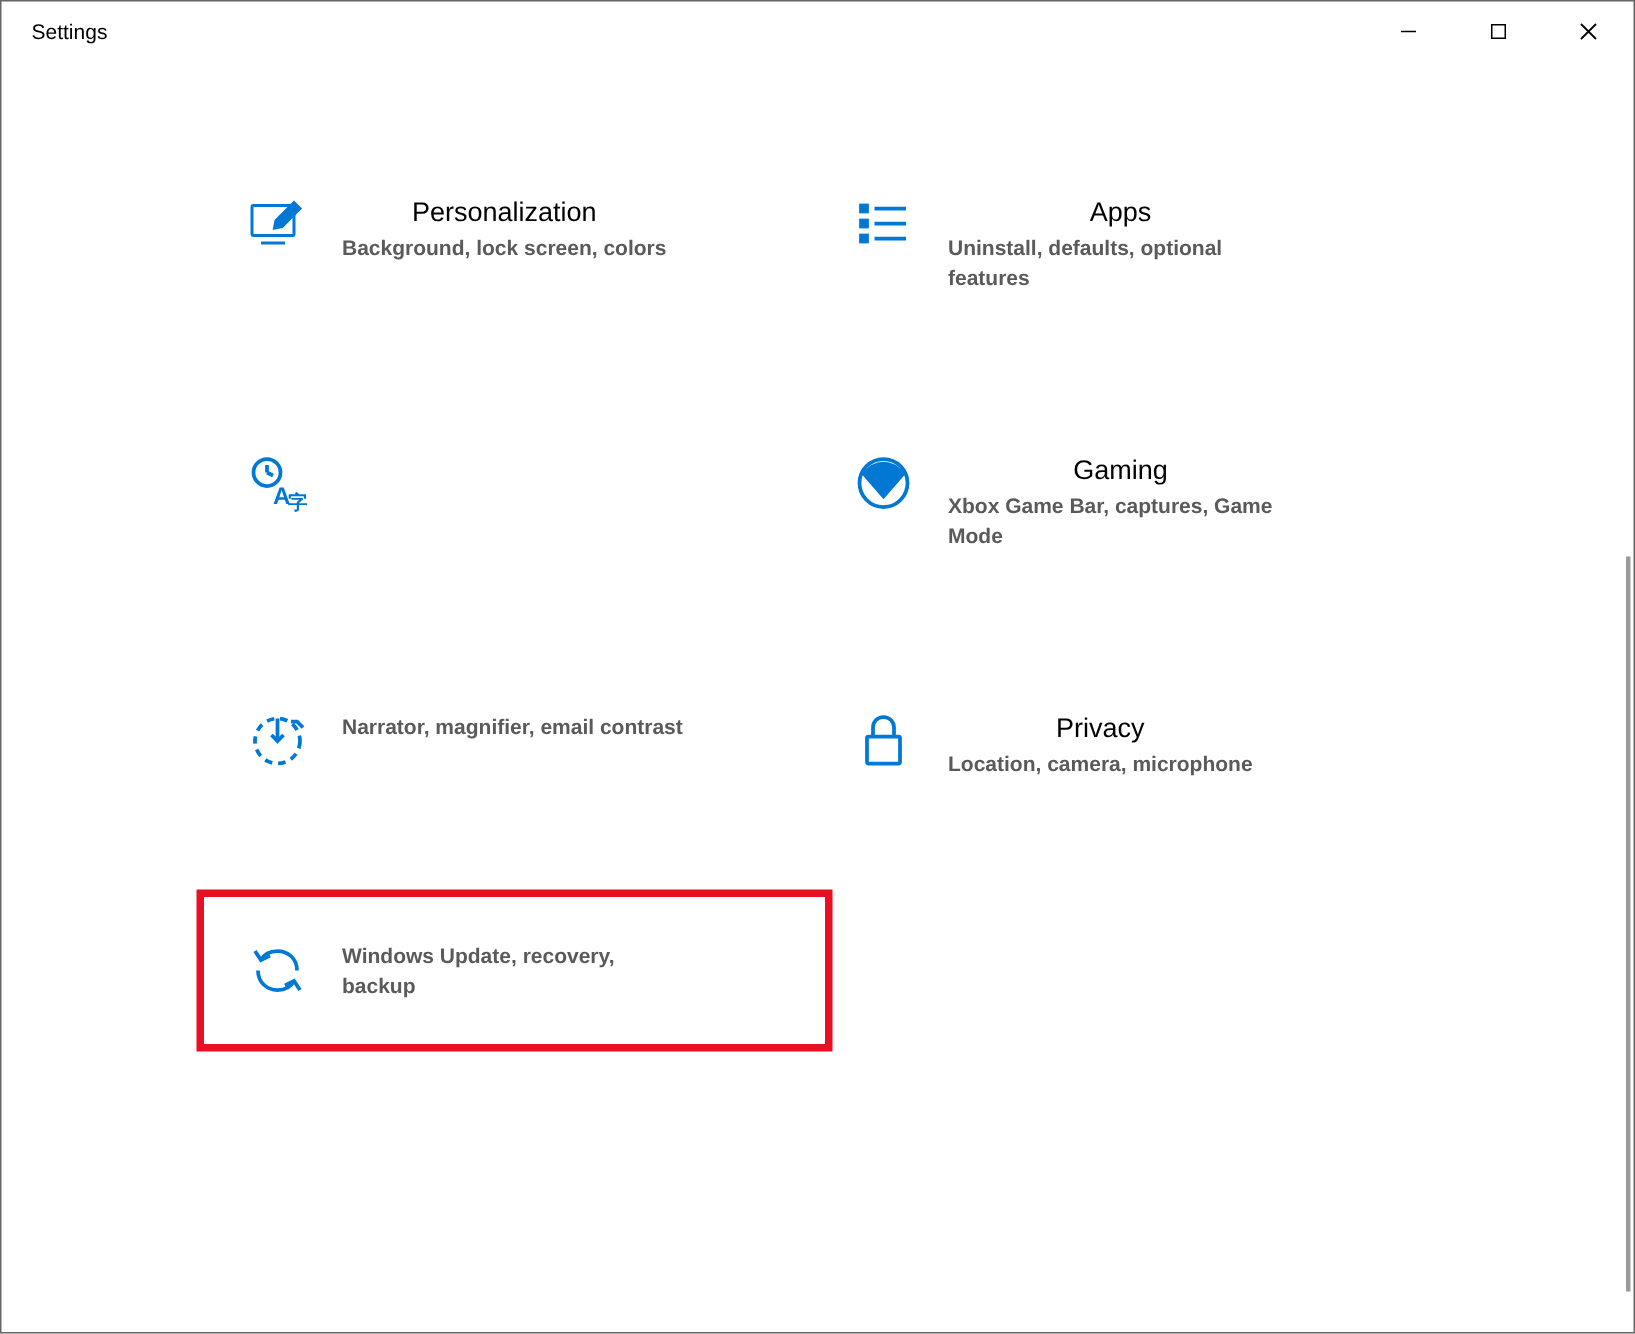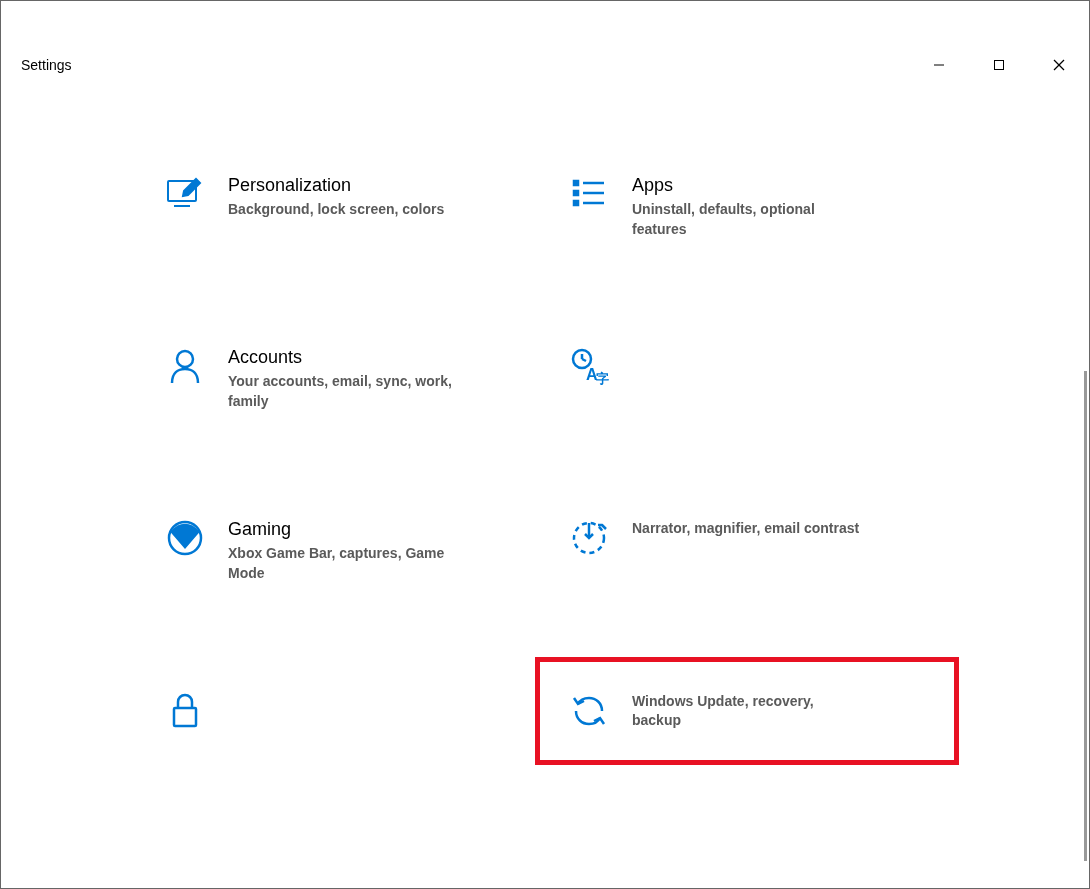--- a/index.html
+++ b/index.html
@@ -15,21 +15,20 @@
       border: 1px solid #666;
       position: relative;
       overflow: hidden;
     }
     .titlebar {
       height: 40px;
       display: flex;
       align-items: center;
       justify-content: space-between;
       padding-left: 20px;
-      margin-top: 44px;
     }
     .title {
       font-size: 14px;
       color: #000;
     }
     .window-controls {
       display: flex;
     }
     .window-control {
       width: 60px;
@@ -75,20 +74,21 @@
     .category-text {
       display: flex;
       flex-direction: column;
       gap: 4px;
       padding-top: 2px;
     }
     .category-title {
       font-size: 18px;
       color: #000;
       font-weight: 400;
+      text-align: center;
     }
     .category-desc {
       font-size: 14px;
       color: #5a5a5a;
       line-height: 1.4;
       max-width: 230px;
       font-weight: bold;
     }
     .highlighted {
       outline: 5px solid #e81123;
@@ -156,32 +156,20 @@
           <line x1="15" y1="20" x2="36" y2="20"></line>
           <line x1="15" y1="30" x2="36" y2="30"></line>
         </svg>
       </div>
       <div class="category-text">
         <div class="category-title">Apps</div>
         <div class="category-desc">Uninstall, defaults, optional features</div>
       </div>
     </div>
 
-    <div class="category">
-      <div class="category-icon">
-        <svg viewBox="0 0 42 42" fill="none" stroke="#0078d4" stroke-width="2.5">
-          <circle cx="21" cy="14" r="8"></circle>
-          <path d="M8 38 C8 28 14 24 21 24 C28 24 34 28 34 38"></path>
-        </svg>
-      </div>
-      <div class="category-text">
-        <div class="category-title">Accounts</div>
-        <div class="category-desc">Your accounts, email, sync, work, family</div>
-      </div>
-    </div>
 
     <div class="category">
       <div class="category-icon">
         <svg viewBox="0 0 42 42" fill="none" stroke="#0078d4" stroke-width="2.5">
           <circle cx="14" cy="14" r="9"></circle>
           <line x1="14" y1="9" x2="14" y2="14"></line>
           <line x1="14" y1="14" x2="18" y2="16"></line>
           <text x="18" y="35" font-size="16" fill="#0078d4" stroke="none" font-weight="bold">A</text>
           <text x="28" y="38" font-size="13" fill="#0078d4" stroke="none" font-weight="bold">字</text>
         </svg>
@@ -216,20 +204,24 @@
     </div>
 
 
     <div class="category">
       <div class="category-icon">
         <svg viewBox="0 0 42 42" fill="none" stroke="#0078d4" stroke-width="2.5">
           <rect x="10" y="18" width="22" height="18" rx="1"></rect>
           <path d="M14 18 L14 12 C14 8 17 5 21 5 C25 5 28 8 28 12 L28 18"></path>
         </svg>
       </div>
+      <div class="category-text">
+        <div class="category-title">Privacy</div>
+        <div class="category-desc">Location, camera, microphone</div>
+      </div>
     </div>
 
     <div class="category highlighted">
       <div class="category-icon">
         <svg viewBox="0 0 42 42" fill="none" stroke="#0078d4" stroke-width="2.5">
           <path d="M34 21 C34 13 28 8 21 8 C16 8 12 10 10 14"></path>
           <polyline points="6,8 10,14 16,11" fill="none"></polyline>
           <path d="M8 21 C8 29 14 34 21 34 C26 34 30 32 32 28"></path>
           <polyline points="36,34 32,28 26,31" fill="none"></polyline>
         </svg>

